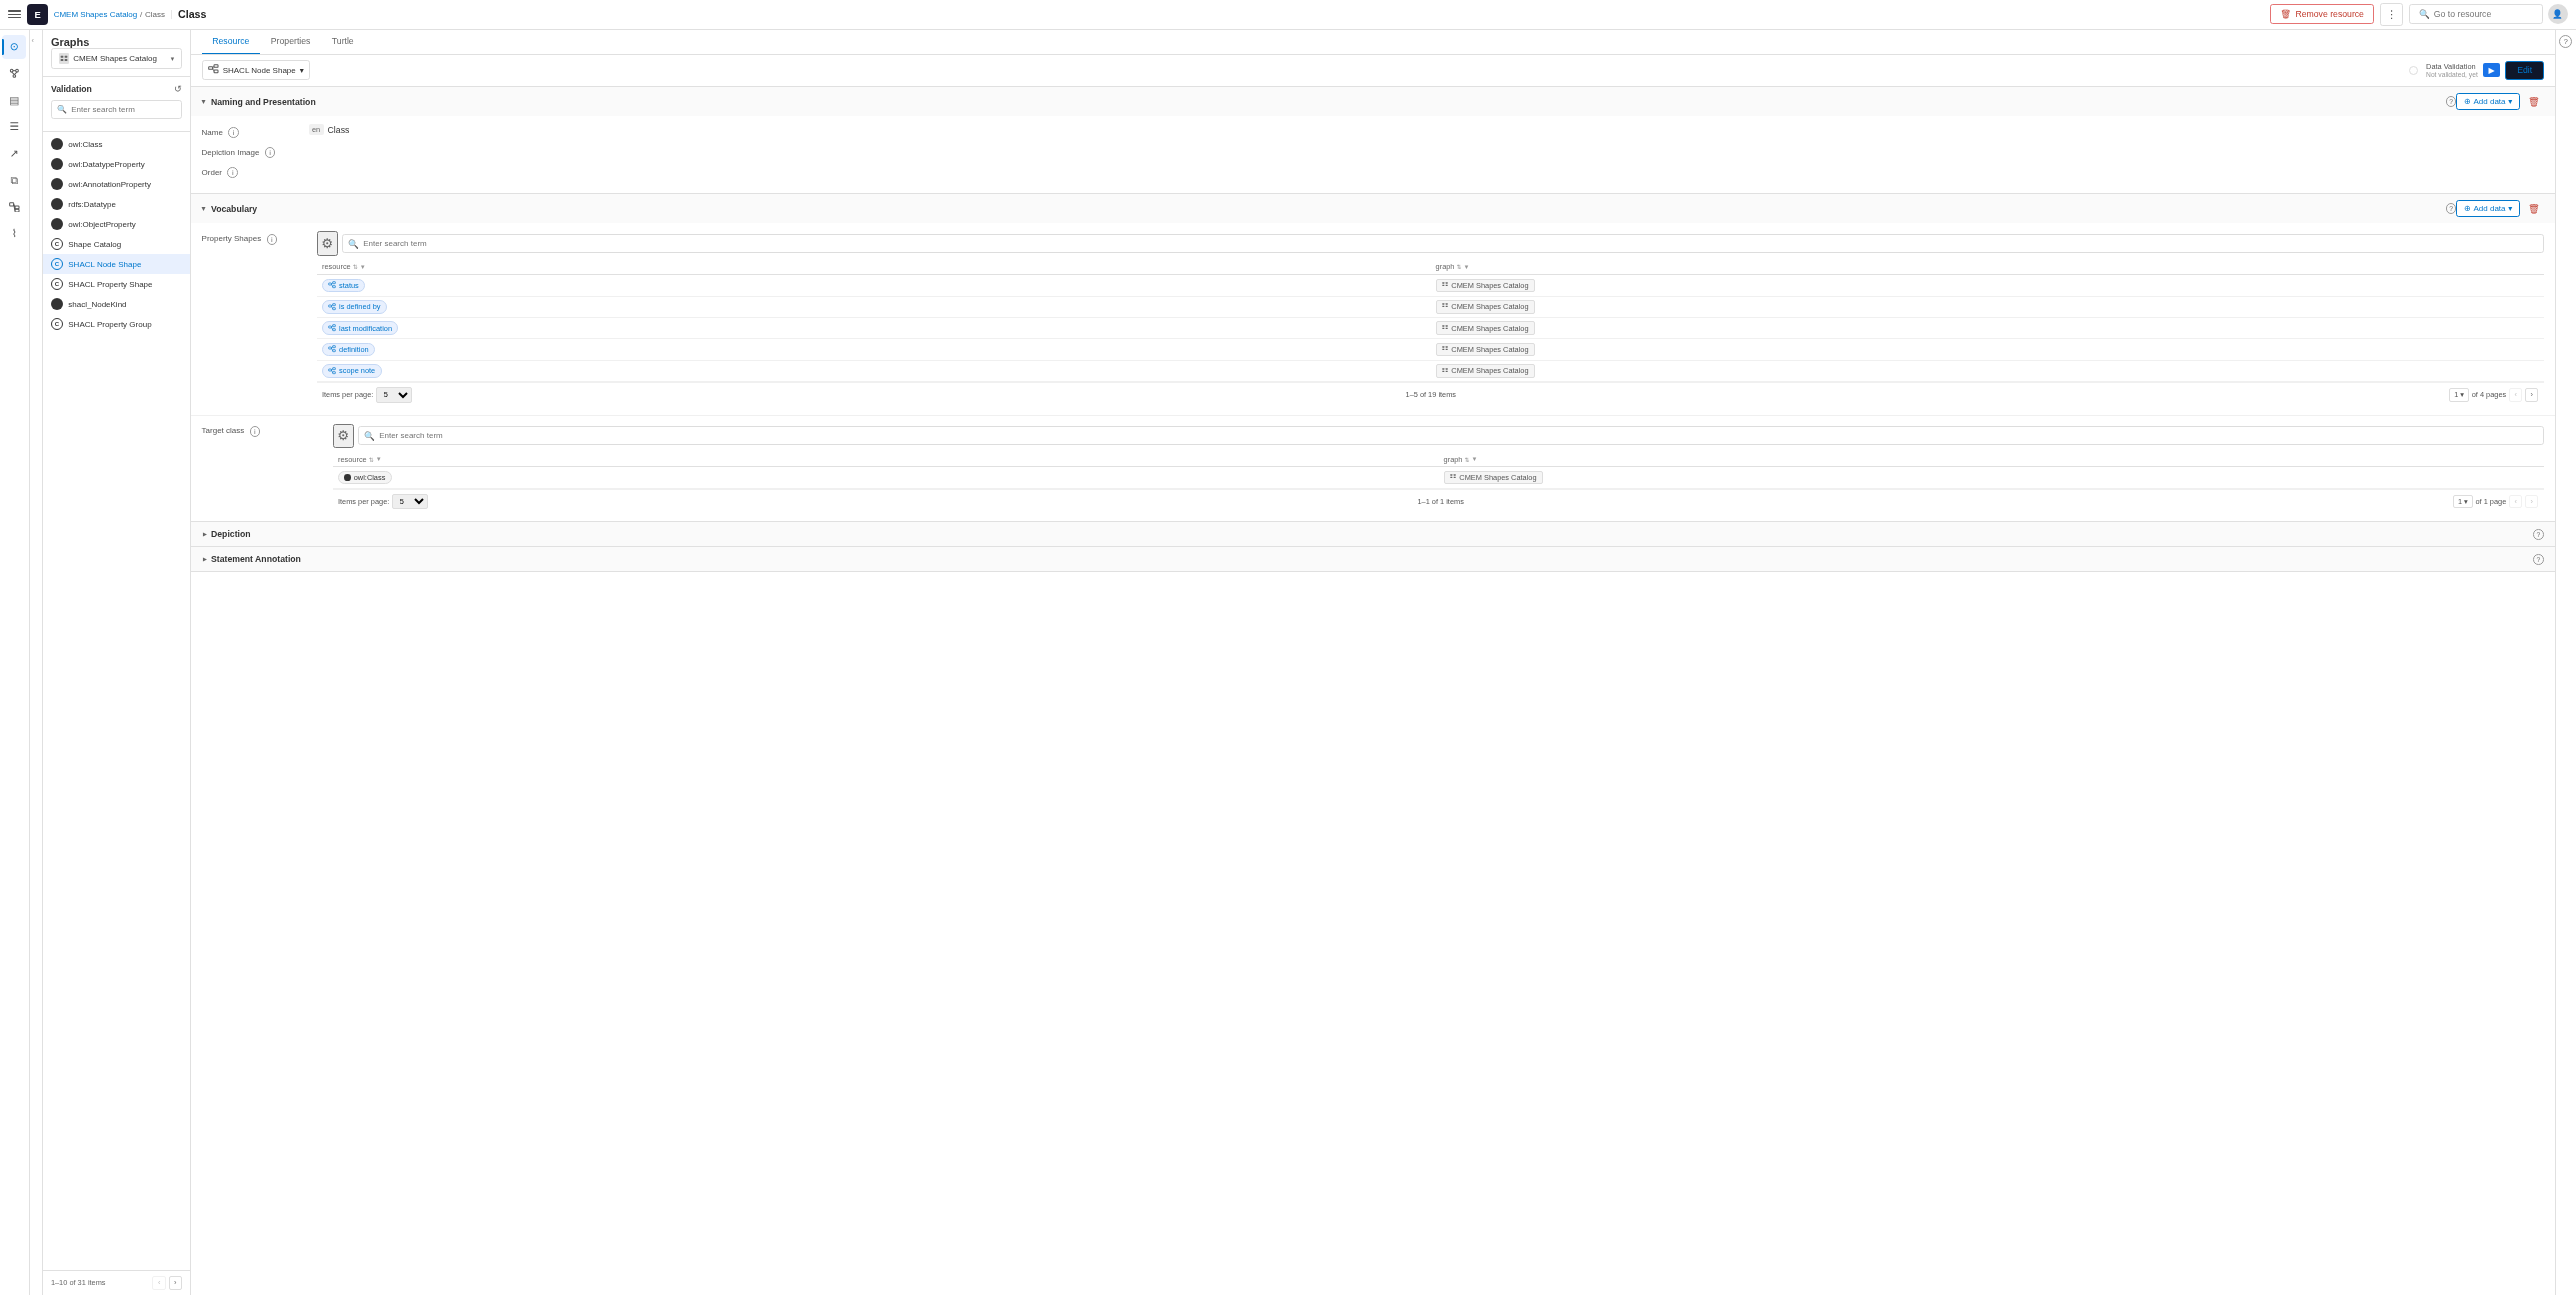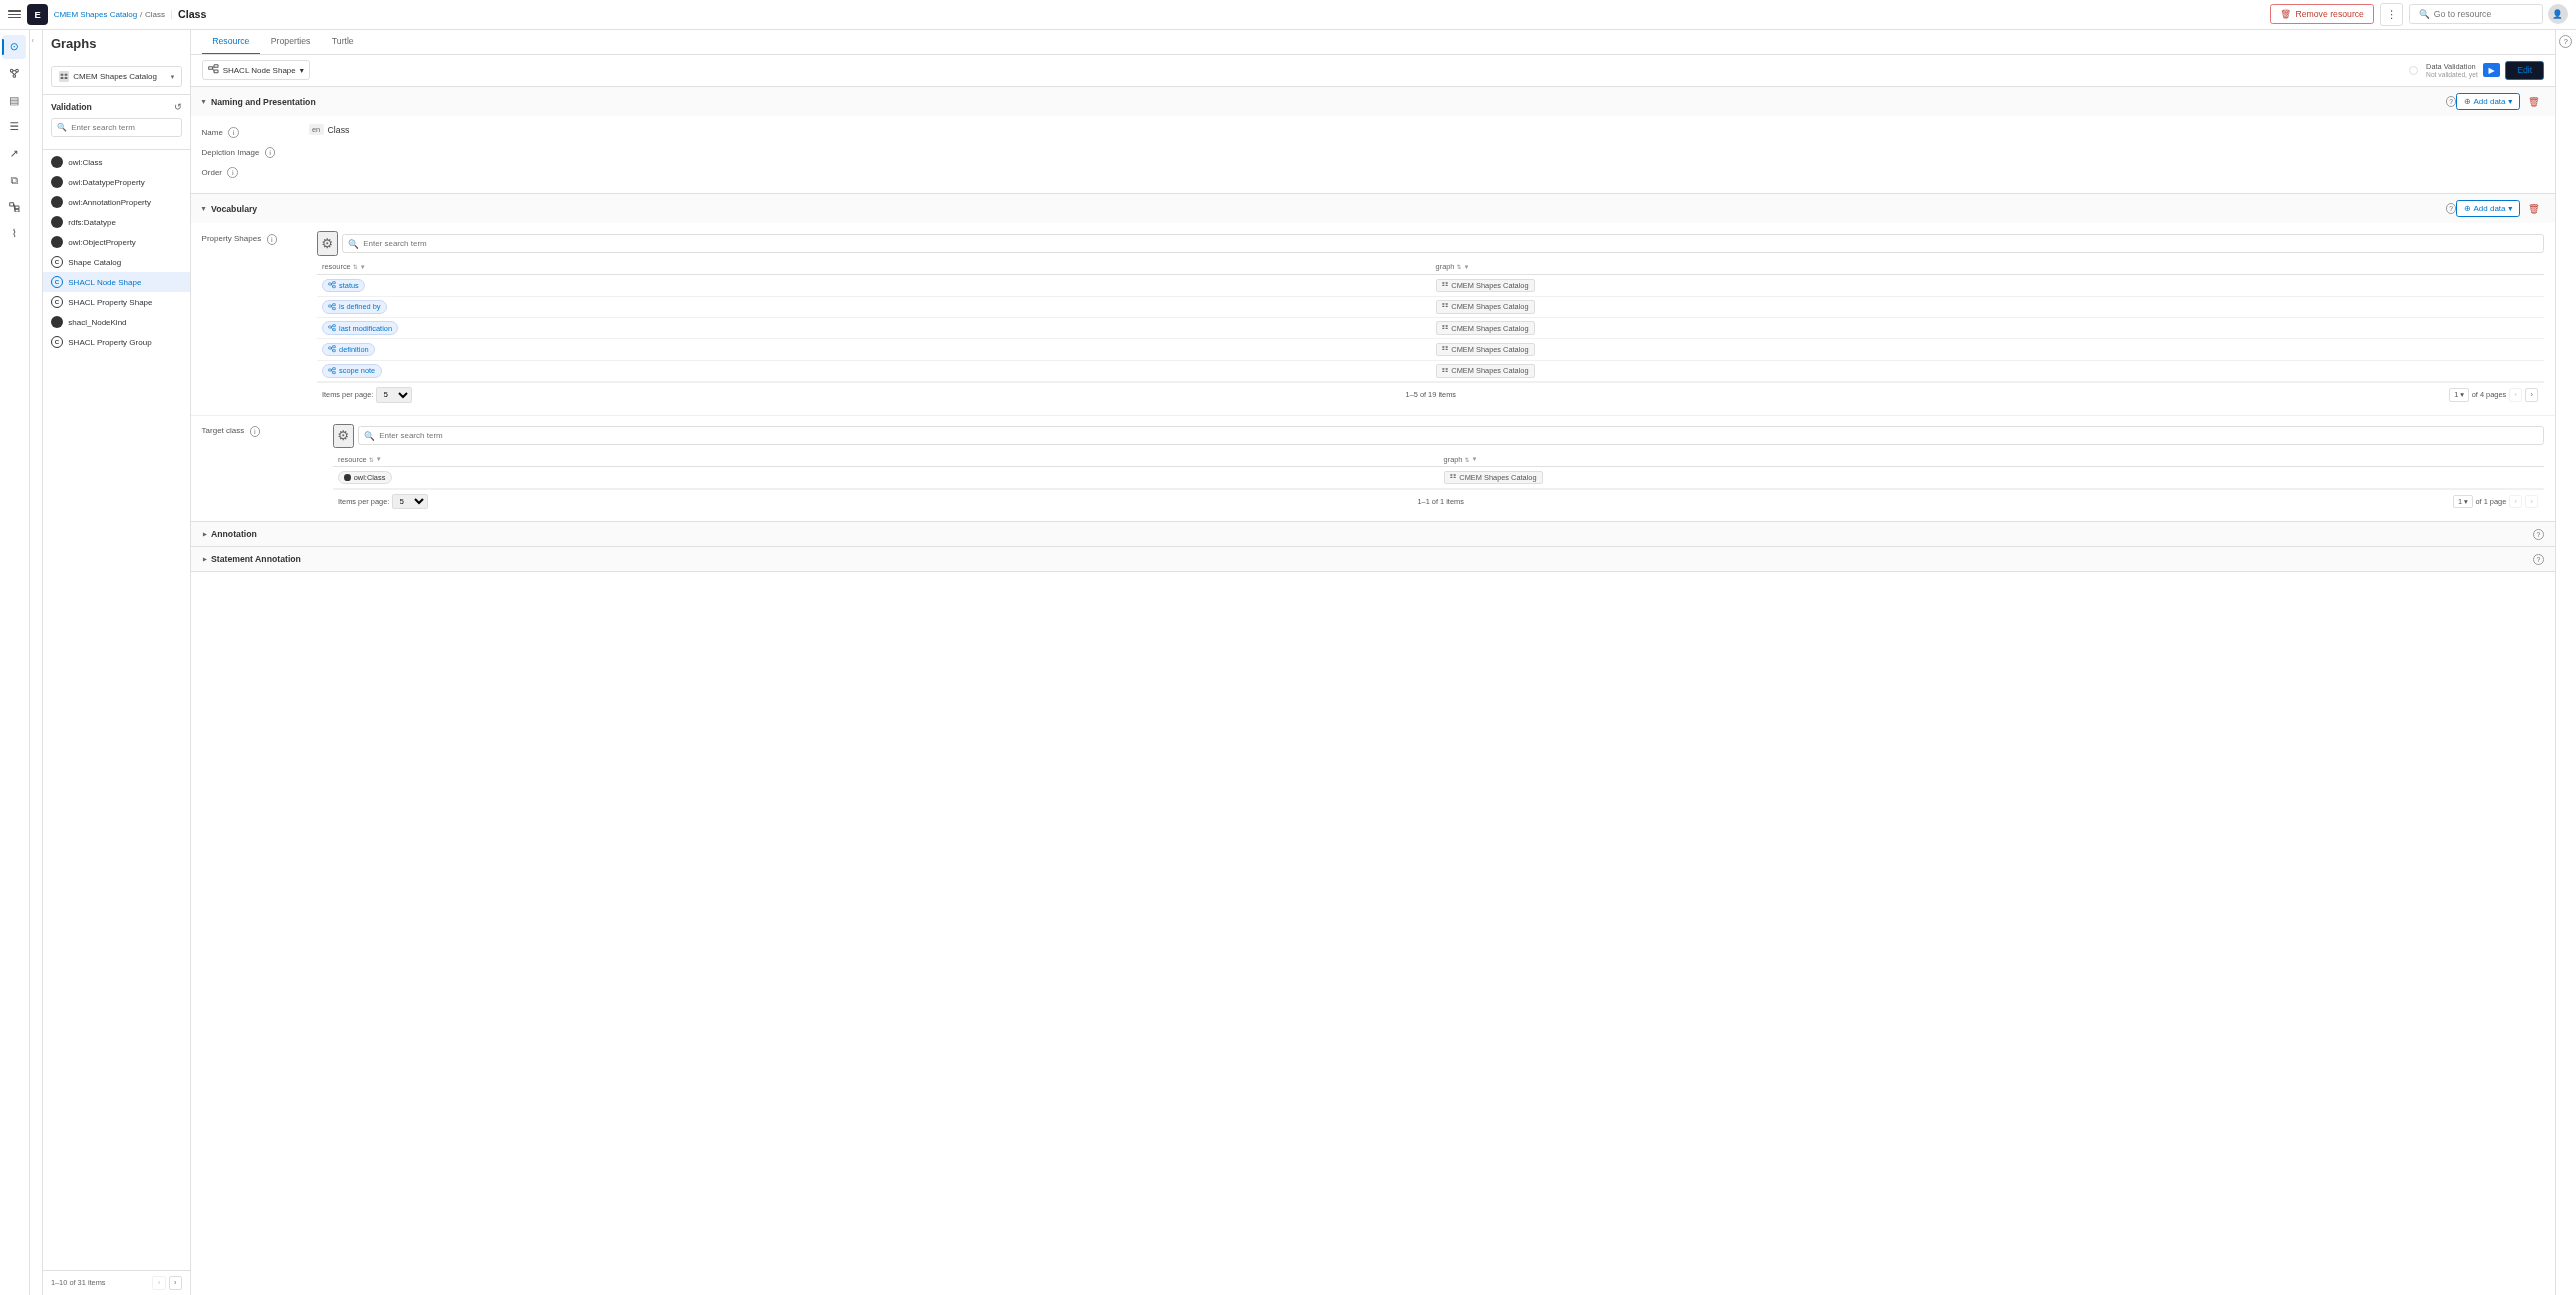--- a/index.html
+++ b/index.html
@@ -26,21 +26,21 @@
 
     
     .icon-sidebar { width: 29.5px; background: #fff; border-right: 0.7px solid #e0e0e0; display: flex; flex-direction: column; align-items: center; padding: 5.4px 0; gap: 2.7px; }
     .icon-btn { width: 24px; height: 24px; display: flex; align-items: center; justify-content: center; border-radius: 4px; cursor: pointer; color: #555; font-size: 10.7px; position: relative; }
     .icon-btn.active { background: #e8f0fe; color: #0077cc; }
     .icon-btn.active::before { content: ''; position: absolute; left: 0; top: 4px; bottom: 4px; width: 2px; background: #0077cc; border-radius: 0 1.3px 1.3px 0; }
 
     
     .nav-panel { width: 148px; background: #fff; border-right: 0.7px solid #e0e0e0; display: flex; flex-direction: column; overflow: hidden; }
     .nav-panel-header { padding: 6.7px 8px; border-bottom: 0.7px solid #e0e0e0; }
-    .nav-panel-header h3 { font-size: 13px; font-weight: 600; color: #333; margin-bottom: 15px; }
+    .nav-panel-header h3 { font-size: 11px; font-weight: 600; color: #333; margin-bottom: 0; }
     .graph-selector { display: flex; align-items: center; gap: 4px; padding: 4px 6.7px; border: 0.7px solid #ddd; border-radius: 2.7px; background: #fff; cursor: pointer; font-size: 8px; }
     .graph-selector .graph-icon { width: 10.7px; height: 10.7px; background: #e0e0e0; border-radius: 1.3px; display: flex; align-items: center; justify-content: center; font-size: 6.7px; }
     .graph-selector-label { flex: 1; color: #333; }
     .graph-selector .chevron { color: #666; font-size: 6.7px; }
 
     .nav-section { padding: 6.7px 8px; border-bottom: 0.7px solid #e0e0e0; }
     .nav-section-header { display: flex; align-items: center; justify-content: space-between; margin-bottom: 5.4px; }
     .nav-section-title { font-size: 8.7px; font-weight: 600; color: #333; }
     .refresh-btn { cursor: pointer; color: #666; font-size: 9.4px; }
 
@@ -638,21 +638,21 @@
                 <div class="tf-btn disabled">›</div>
               </div>
             </div>
           </div>
         </div>
       </div>
 
       <div class="section">
         <div class="section-header">
           <span class="section-chevron" style="transform:rotate(-90deg); display:inline-block;">▾</span>
-          <span class="section-title">Annotation</span>
+          <span class="section-title">Depiction</span>
           <div class="help-icon">?</div>
         </div>
       </div>
 
       <div class="section">
         <div class="section-header">
           <span class="section-chevron" style="transform:rotate(-90deg); display:inline-block;">▾</span>
           <span class="section-title">Statement Annotation</span>
           <div class="help-icon">?</div>
         </div>

